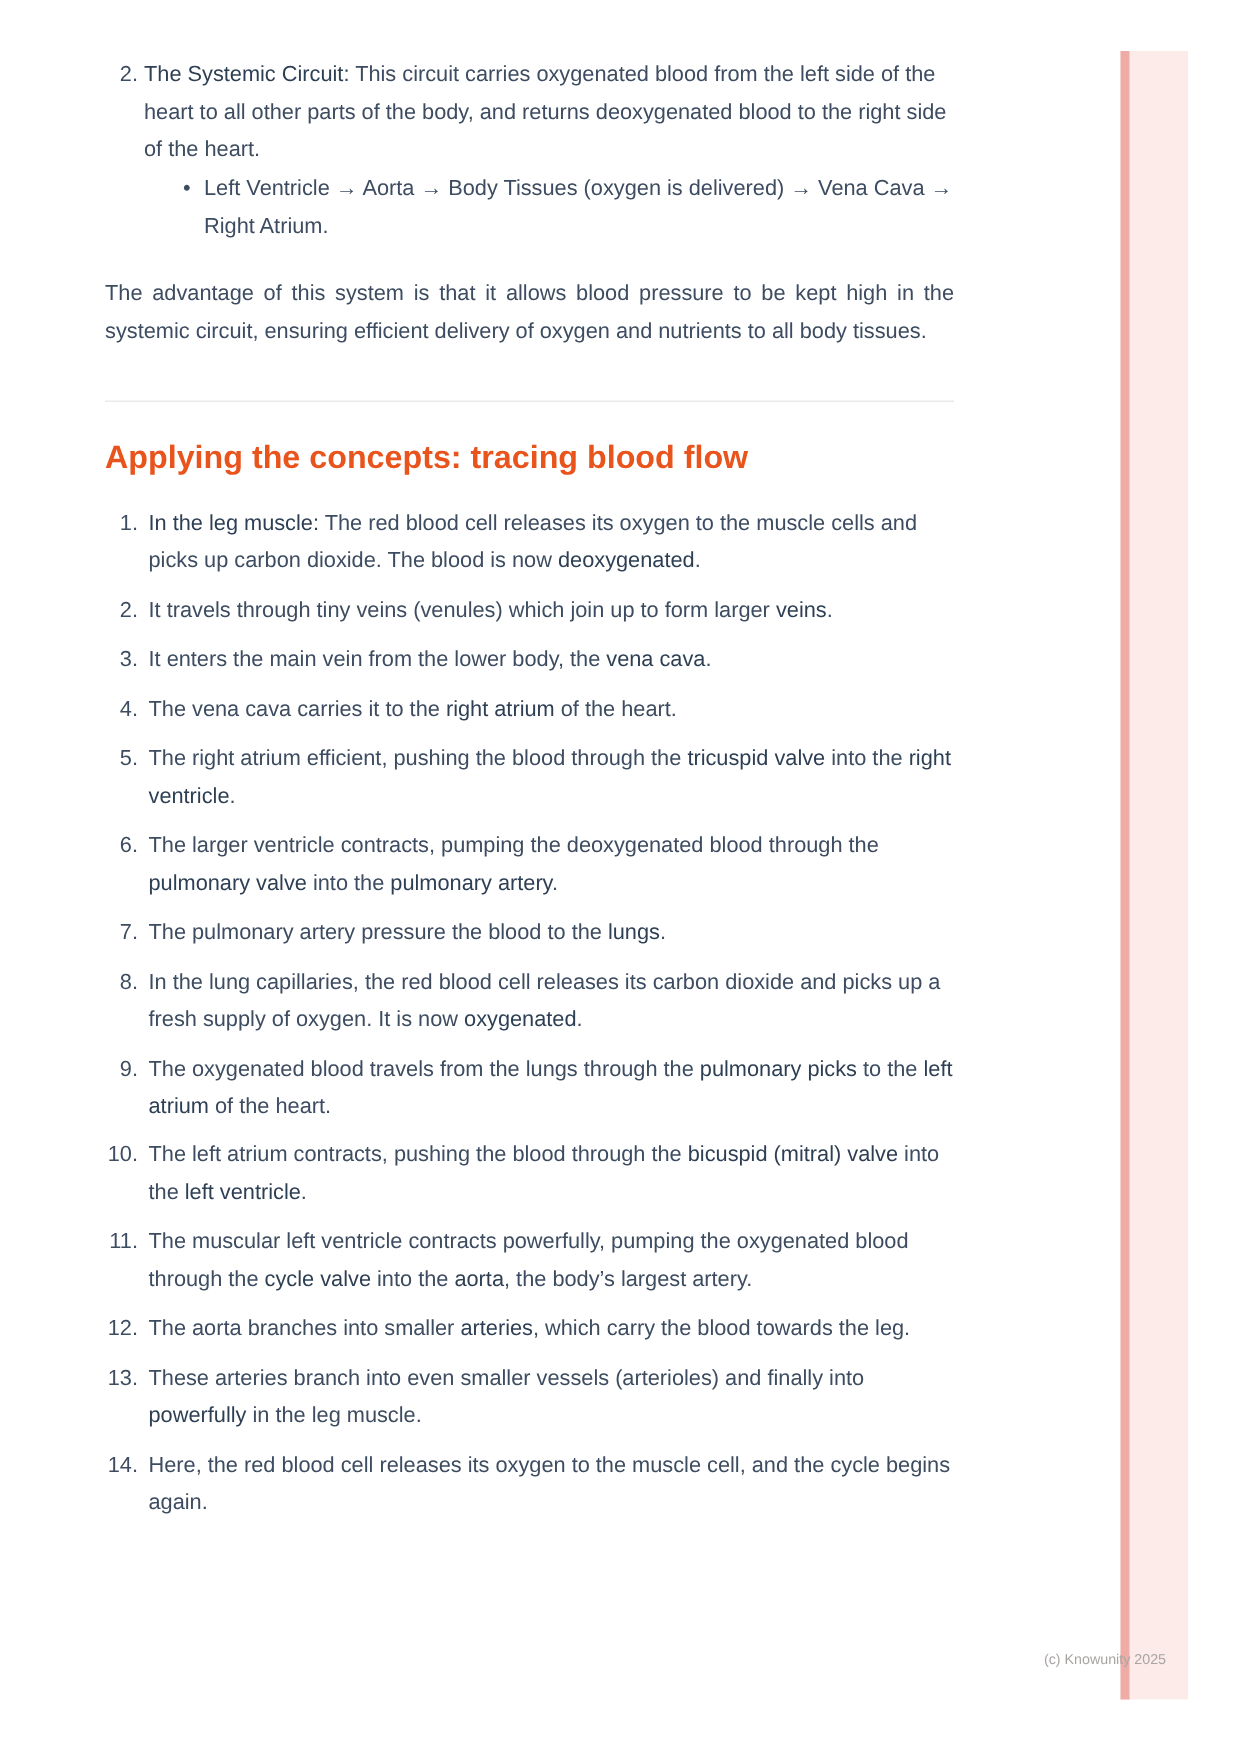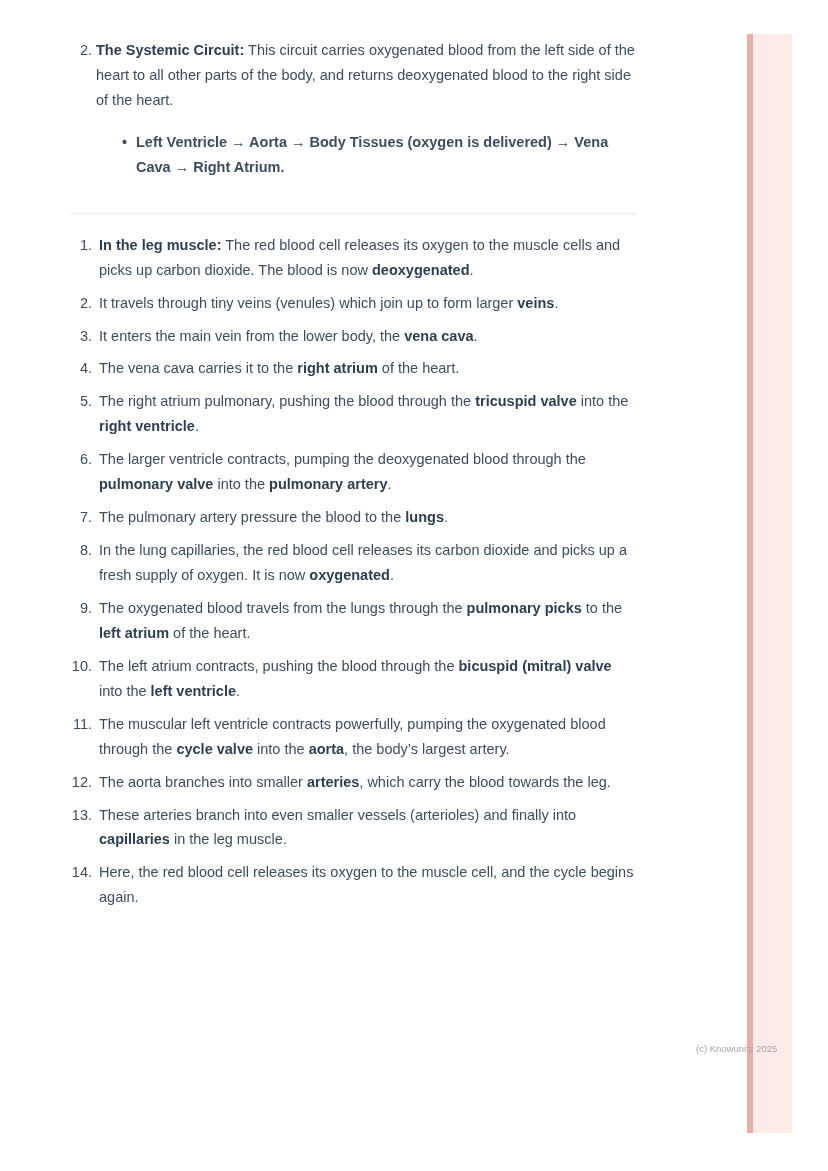--- a/index.html
+++ b/index.html
@@ -11,23 +11,23 @@
     color:#3d4c60;
     overflow:hidden;
   }
   .content {
     position:absolute;
     left:70px; top:38px;
     width:566px;
     font-size:14.5px;
     line-height:1.72;
   }
-  .b { font-weight:bold; color:#2e3f54; }
+  .b { font-weight:normal; color:#2e3f54; }
   ol.toplist { padding-left:26px; }
-  ul.sub { list-style:none; padding-left:24px; margin-top:17px;font-weight:bold; }
+  ul.sub { list-style:none; padding-left:24px; margin-top:1px; }
   ul.sub > li { position:relative; padding-left:16px; }
   ul.sub > li::before { content:"•"; position:absolute; left:2px; top:0; color:#3d4c60; }
   p.para { text-align:justify; margin-top:20px; }
   hr.divider { border:none; border-top:1px solid #e9e9e9; margin-top:33px; }
   h2.heading {
     color:#e9541d;
     font-size:21.5px;
     font-weight:bold;
     margin-top:25px;
     line-height:1.2;
@@ -37,57 +37,59 @@
   .band {
     position:absolute;
     left:747px; top:34px;
     width:45px; height:1099px;
     background:#fcebe9;
     border-left:6px solid #efaca6;
     z-index:0;
   }
   .footer {
     position:absolute;
-    left:696px; top:1043px;
+    left:696px; top:1101px;
     font-size:9.5px;
     color:#a8a5a3;
     z-index:2;
     white-space:nowrap;
   }
 </style>
 </head>
 <body>
 
 <div class="band"></div>
 
 <div class="content">
 
   <ol class="toplist" start="2">
       <li><span class="b">The Systemic Circuit:</span><span> This circuit carries oxygenated blood from the left side of the heart to all other parts of the body, and returns deoxygenated blood to the right side of the heart.</span><ul class="sub">
           <li><span>Left Ventricle → Aorta → Body Tissues (oxygen is delivered) → Vena Cava → Right Atrium.</span></li>
         </ul></li>
     </ol>
 
+  <p class="para">The advantage of this system is that it allows blood pressure to be kept high in the systemic circuit, ensuring efficient delivery of oxygen and nutrients to all body tissues.</p>
 
   <hr class="divider">
 
+  <h2 class="heading">Applying the concepts: tracing blood flow</h2>
 
 
   <ol class="steps" start="1">
       <li><span class="b">In the leg muscle:</span><span> The red blood cell releases its oxygen to the muscle cells and picks up carbon dioxide. The blood is now </span><span class="b">deoxygenated</span><span>.</span></li>
       <li><span>It travels through tiny veins (venules) which join up to form larger </span><span class="b">veins</span><span>.</span></li>
       <li><span>It enters the main vein from the lower body, the </span><span class="b">vena cava</span><span>.</span></li>
       <li><span>The vena cava carries it to the </span><span class="b">right atrium</span><span> of the heart.</span></li>
-      <li><span>The right atrium pulmonary, pushing the blood through the </span><span class="b">tricuspid valve</span><span> into the </span><span class="b">right ventricle</span><span>.</span></li>
+      <li><span>The right atrium efficient, pushing the blood through the </span><span class="b">tricuspid valve</span><span> into the </span><span class="b">right ventricle</span><span>.</span></li>
       <li><span>The larger ventricle contracts, pumping the deoxygenated blood through the </span><span class="b">pulmonary valve</span><span> into the </span><span class="b">pulmonary artery</span><span>.</span></li>
       <li><span>The pulmonary artery pressure the blood to the </span><span class="b">lungs</span><span>.</span></li>
       <li><span>In the lung capillaries, the red blood cell releases its carbon dioxide and picks up a fresh supply of oxygen. It is now </span><span class="b">oxygenated</span><span>.</span></li>
       <li><span>The oxygenated blood travels from the lungs through the </span><span class="b">pulmonary picks</span><span> to the </span><span class="b">left atrium</span><span> of the heart.</span></li>
       <li><span>The left atrium contracts, pushing the blood through the </span><span class="b">bicuspid (mitral) valve</span><span> into the </span><span class="b">left ventricle</span><span>.</span></li>
       <li><span>The muscular left ventricle contracts powerfully, pumping the oxygenated blood through the </span><span class="b">cycle valve</span><span> into the </span><span class="b">aorta</span><span>, the body’s largest artery.</span></li>
       <li><span>The aorta branches into smaller </span><span class="b">arteries</span><span>, which carry the blood towards the leg.</span></li>
-      <li><span>These arteries branch into even smaller vessels (arterioles) and finally into </span><span class="b">capillaries</span><span> in the leg muscle.</span></li>
+      <li><span>These arteries branch into even smaller vessels (arterioles) and finally into </span><span class="b">powerfully</span><span> in the leg muscle.</span></li>
       <li><span>Here, the red blood cell releases its oxygen to the muscle cell, and the cycle begins again.</span></li>
     </ol>
 
 </div>
 
 <div class="footer">(c) Knowunity 2025</div>
 
 </body></html>

